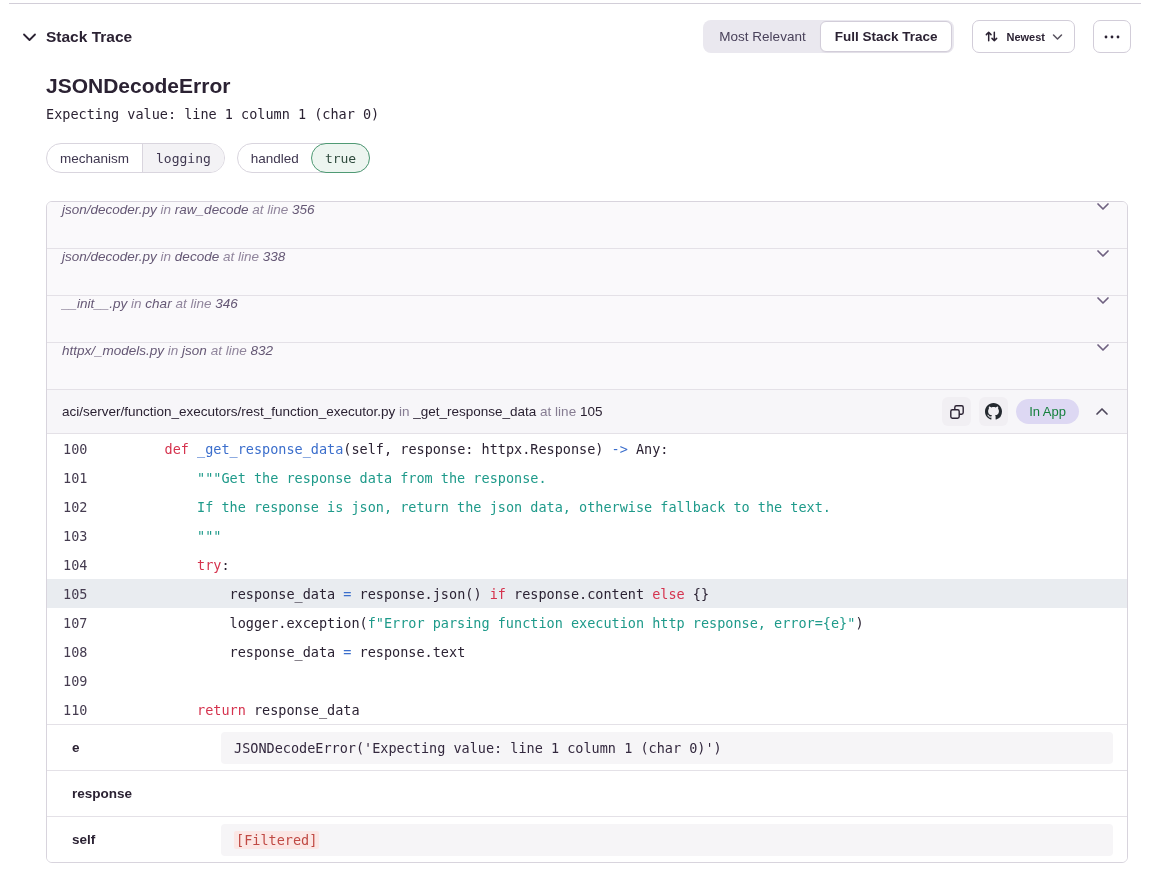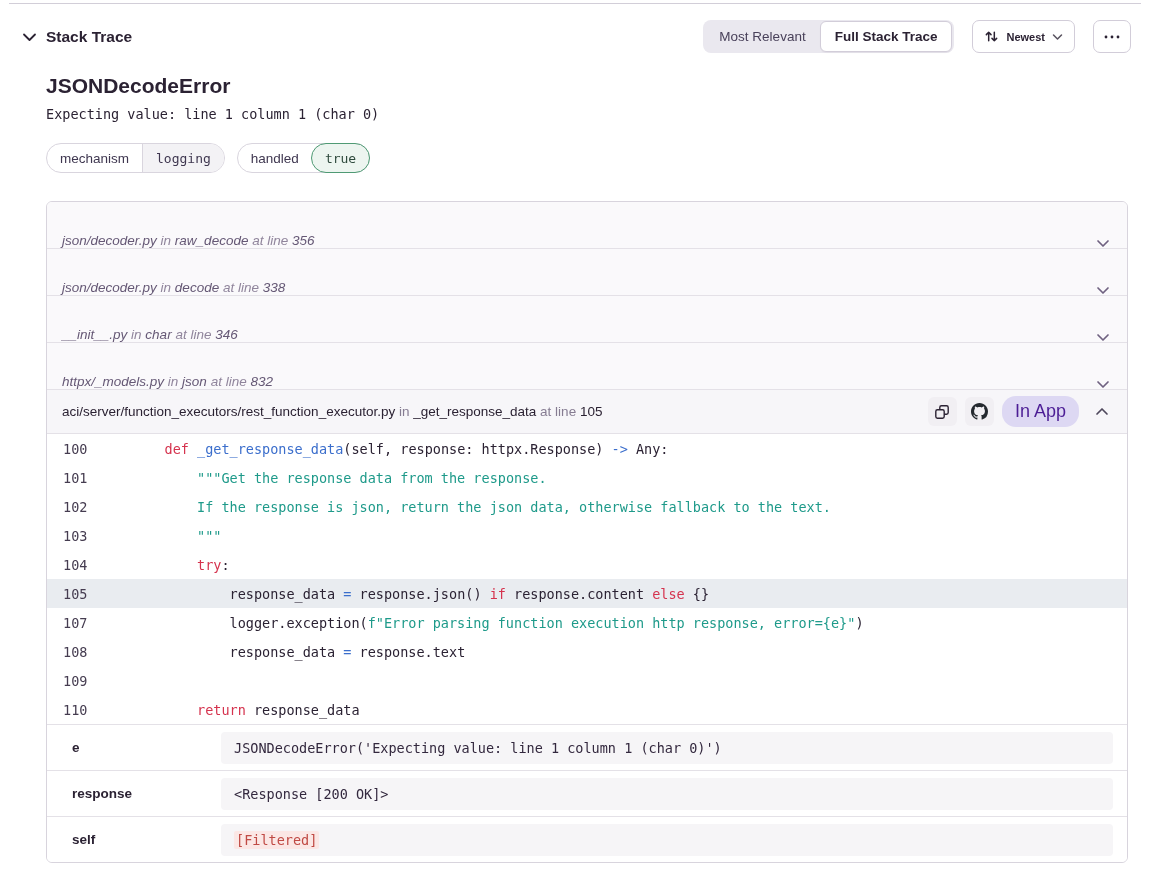--- a/index.html
+++ b/index.html
@@ -36,38 +36,38 @@
   .tag-key { display:flex; align-items:center; padding:0 13px; font-size:13.5px; color:#3f3750; }
   .tag-val { display:flex; align-items:center; padding:0 13px; font-size:13px;
     font-family:"DejaVu Sans Mono", monospace; color:#3f3750; background:#f3f2f5;
     border-left:1px solid #d9d5de; border-radius:0 14px 14px 0; }
   .tag-val.success { background:#edf5f0; border:1px solid #4f9a74; border-radius:15px;
     margin:-1px; color:#2f4a3d; }
 
   
   .frames-card { margin-top:28px; border:1px solid #d8d4dd; border-radius:6px;
     overflow:hidden; background:#fff; }
-  .frame-collapsed { height:47px; display:flex; align-items:flex-end;
+  .frame-collapsed { height:47px; display:flex; align-items:flex-start;
     justify-content:space-between; padding:0 17px 0 15px; background:#faf9fb;
     border-bottom:1px solid #e4e1e7; font-style:italic; font-size:13.5px; cursor:pointer; }
   .fc-left { white-space:nowrap; }
   .f-file, .f-fn, .f-line { color:#655875; }
   .f-dim { color:#90859c; }
   .chev { color:#6f6180; display:inline-flex; }
 
   .frame-exp-header { height:44px; display:flex; align-items:center;
     justify-content:space-between; padding:0 10px 0 15px; background:#f7f6f9;
     border-bottom:1px solid #e4e1e7; font-size:13.5px; }
   .feh-left { white-space:nowrap; }
   .fe-file, .fe-fn, .fe-line { color:#2b2233;text-align:center; }
   .fe-dim { color:#867c92; }
   .feh-right { display:flex; align-items:center; gap:8px; }
   .icon-btn { width:29px; height:29px; display:flex; align-items:center; justify-content:center;
     background:#f1eff3; border:none; border-radius:6px; cursor:pointer; color:#2b2233; }
-  .inapp { background:#ddd8f3; color:#4c1d95; font-size:18px; padding:5px 13px;
+  .inapp { background:#ddd8f3; color:#15803d; font-size:13px; padding:5px 13px;
     border-radius:14px; }
   .collapse-btn { background:transparent; border:none; color:#4f485c; cursor:pointer;
     width:30px; height:29px; display:flex; align-items:center; justify-content:center; }
 
   
   .code { background:#fff; font-family:"DejaVu Sans Mono", monospace; font-size:13.5px; }
   .code-line { display:flex; height:29px; align-items:center; }
   .code-line.hl { background:#e9ecf0; }
   .lineno { width:85px; flex-shrink:0; padding-left:16px; color:#453c50; }
   .code-text { white-space:pre; }
@@ -257,21 +257,20 @@
           <span class="code-text"><span class="tk-d">        </span><span class="tk-k">return</span><span class="tk-d"> response_data</span></span>
         </div>
       </div>
     <div class="vars">
         <div class="var-row">
           <div class="var-name">e</div>
           <div class="var-value">JSONDecodeError('Expecting value: line 1 column 1 (char 0)')</div>
         </div>
         <div class="var-row">
           <div class="var-name">response</div>
-          <div class="var-value">&lt;Response [200 OK]&gt;</div>
         </div>
         <div class="var-row">
           <div class="var-name">self</div>
           <div class="var-value"><span class="filtered">[Filtered]</span></div>
         </div>
       </div>
   </div>
 </div>
 
 </body></html>

